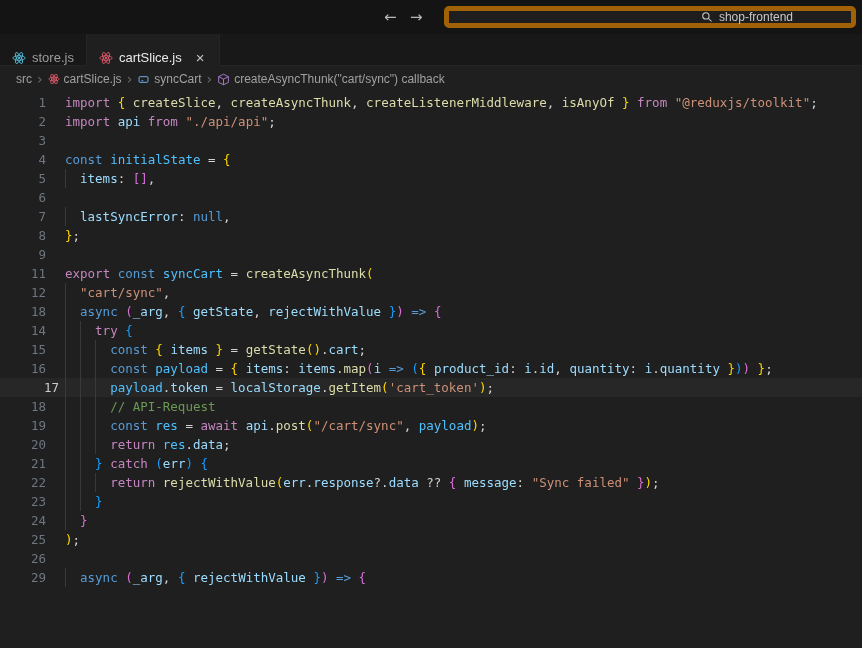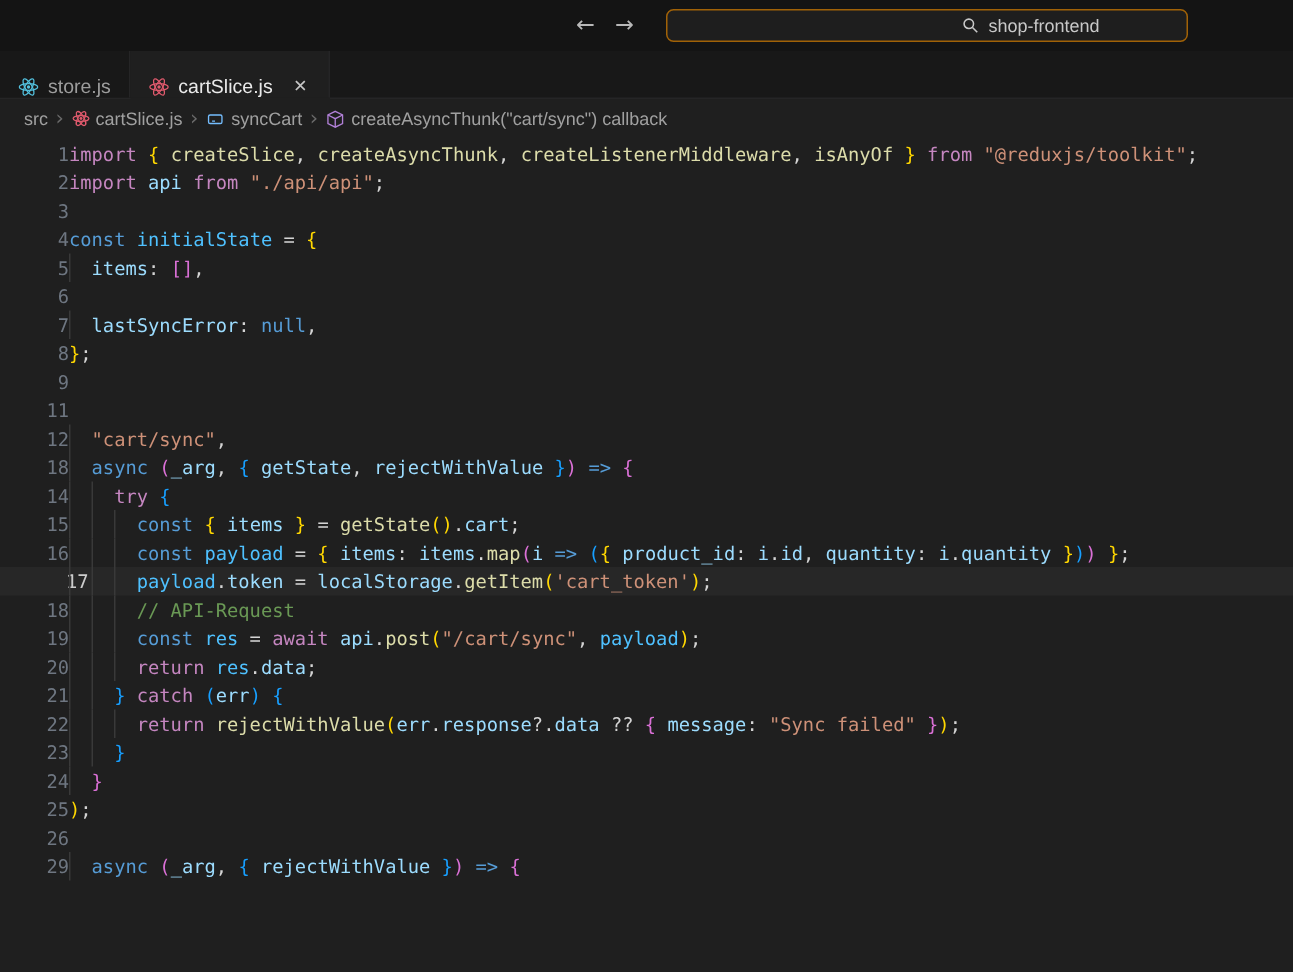--- a/index.html
+++ b/index.html
@@ -16,22 +16,22 @@
   .titlebar { height:34px; background:#141414; position:relative; flex:0 0 auto; }
   .navbtn {
     position:absolute; top:50%; transform:translateY(-50%);
     background:none; border:none; padding:2px 4px;
     color:#b8b8b8; font-size:15px; line-height:1; cursor:default;
     font-family:"DejaVu Sans", sans-serif;
   }
   .navbtn.back { left:380px; }
   .navbtn.fwd  { left:406px; }
   .cmd {
-    position:absolute; left:444px; top:6px; width:348px; height:22px;
-    background:#1e1e1e; border:1px solid #a16207; border-radius:5px;
+    position:absolute; left:444px; top:6px; width:412px; height:22px;
+    background:#1e1e1e; border:5px solid #a16207; border-radius:5px;
     display:flex; align-items:center;text-align:right;
   }
   .cmd-content {
     margin-left:auto; margin-right:58px;
     display:flex; align-items:center; gap:6px;
     color:#c8c8c8; font-size:12px;
   }
   .search-ic { display:flex; align-items:center; }
 
   
@@ -59,21 +59,21 @@
   
   .editor { flex:1 1 auto; overflow:hidden; padding-top:1px; }
   .line {
     display:flex; height:19px; line-height:19px;
     font-family:"DejaVu Sans Mono","Liberation Mono",monospace;
     font-size:12.5px; color:#d4d4d4;
   }
   .line.cur { background:rgba(255,255,255,0.04); }
   .line.cur .ln { color:#cccccc;padding-left:44px; }
   .ln { width:46px; text-align:right; color:#6e7681; flex:0 0 auto; user-select:none; }
-  .code { white-space:pre; }
+  .code { margin-left:19px; white-space:pre; }
   .ig {
     display:inline-block; width:2ch; height:19px;
     border-left:1px solid #393939; vertical-align:top;
   }
 </style>
 <style>.tk-kw{color:#C586C0}.tk-st{color:#569CD6}.tk-fn{color:#DCDCAA}.tk-vr{color:#9CDCFE}.tk-cv{color:#4FC1FF}.tk-str{color:#CE9178}.tk-cm{color:#6A9955}.tk-b1{color:#FFD700}.tk-b2{color:#DA70D6}.tk-b3{color:#179FFF}</style></head>
 <body>
 
 <div class="app">
 
@@ -194,20 +194,21 @@
       <div class="line">
         <span class="ln">8</span>
         <span class="code"><span class="tk-b1">}</span><span>;</span></span>
       </div>
       <div class="line">
         <span class="ln">9</span>
         <span class="code"></span>
       </div>
       <div class="line">
         <span class="ln">11</span>
+        <span class="code"><span class="tk-kw">export</span><span> </span><span class="tk-st">const</span><span> </span><span class="tk-cv">syncCart</span><span> = </span><span class="tk-fn">createAsyncThunk</span><span class="tk-b1">(</span></span>
       </div>
       <div class="line">
         <span class="ln">12</span>
         <span class="code"><span class="ig"></span><span class="tk-str">"cart/sync"</span><span>,</span></span>
       </div>
       <div class="line">
         <span class="ln">18</span>
         <span class="code"><span class="ig"></span><span class="tk-st">async</span><span> </span><span class="tk-b2">(</span><span class="tk-vr">_arg</span><span>, </span><span class="tk-b3">{</span><span> </span><span class="tk-vr">getState</span><span>, </span><span class="tk-vr">rejectWithValue</span><span> </span><span class="tk-b3">}</span><span class="tk-b2">)</span><span> </span><span class="tk-st">=&gt;</span><span> </span><span class="tk-b2">{</span></span>
       </div>
       <div class="line">

